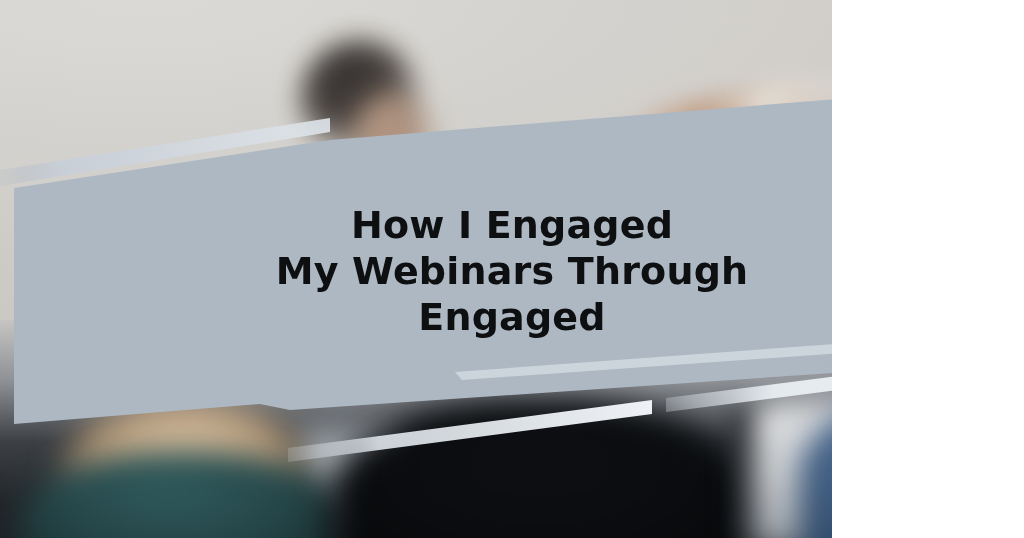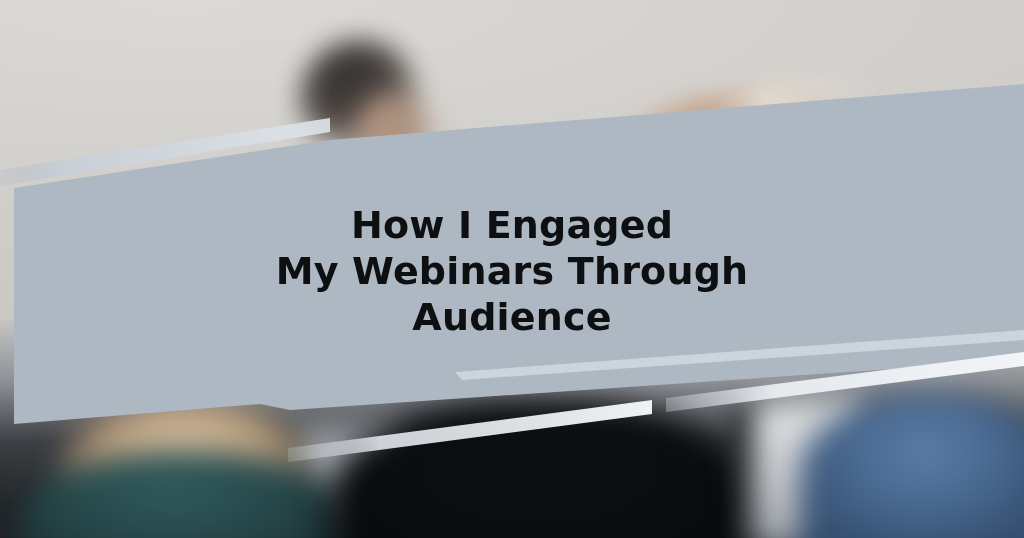--- a/index.html
+++ b/index.html
@@ -3,21 +3,21 @@
 <meta charset="utf-8">
 <title>Blog Header Banner</title>
 <style>
   html, body {
     margin: 0;
     padding: 0;
     background: #ffffff;
   }
   #stage {
     position: relative;
-    width: 1024px;
+    width: 832px;
     height: 538px;
     overflow: hidden;
     font-family: "DejaVu Sans", "Liberation Sans", sans-serif;
     background: #cfcdc9;
   }
 
   
   .bg-layer {
     position: absolute;
     inset: 0;
@@ -226,16 +226,16 @@
 
       <polygon points="666,398 1024,352 1024,366 666,412" fill="url(#stripeFade3)"></polygon>
 
       <polygon points="455,372 1024,330 1024,340 462,380" fill="#e8edf1" opacity="0.55"></polygon>
     </svg>
   </div>
 
   <div class="headline">
     <span class="ln">How I Engaged</span>
     <span class="ln">My Webinars Through</span>
-    <span class="ln">Audience</span>
+    <span class="ln">Engaged</span>
   </div>
 
 </div>
 
 </body></html>

